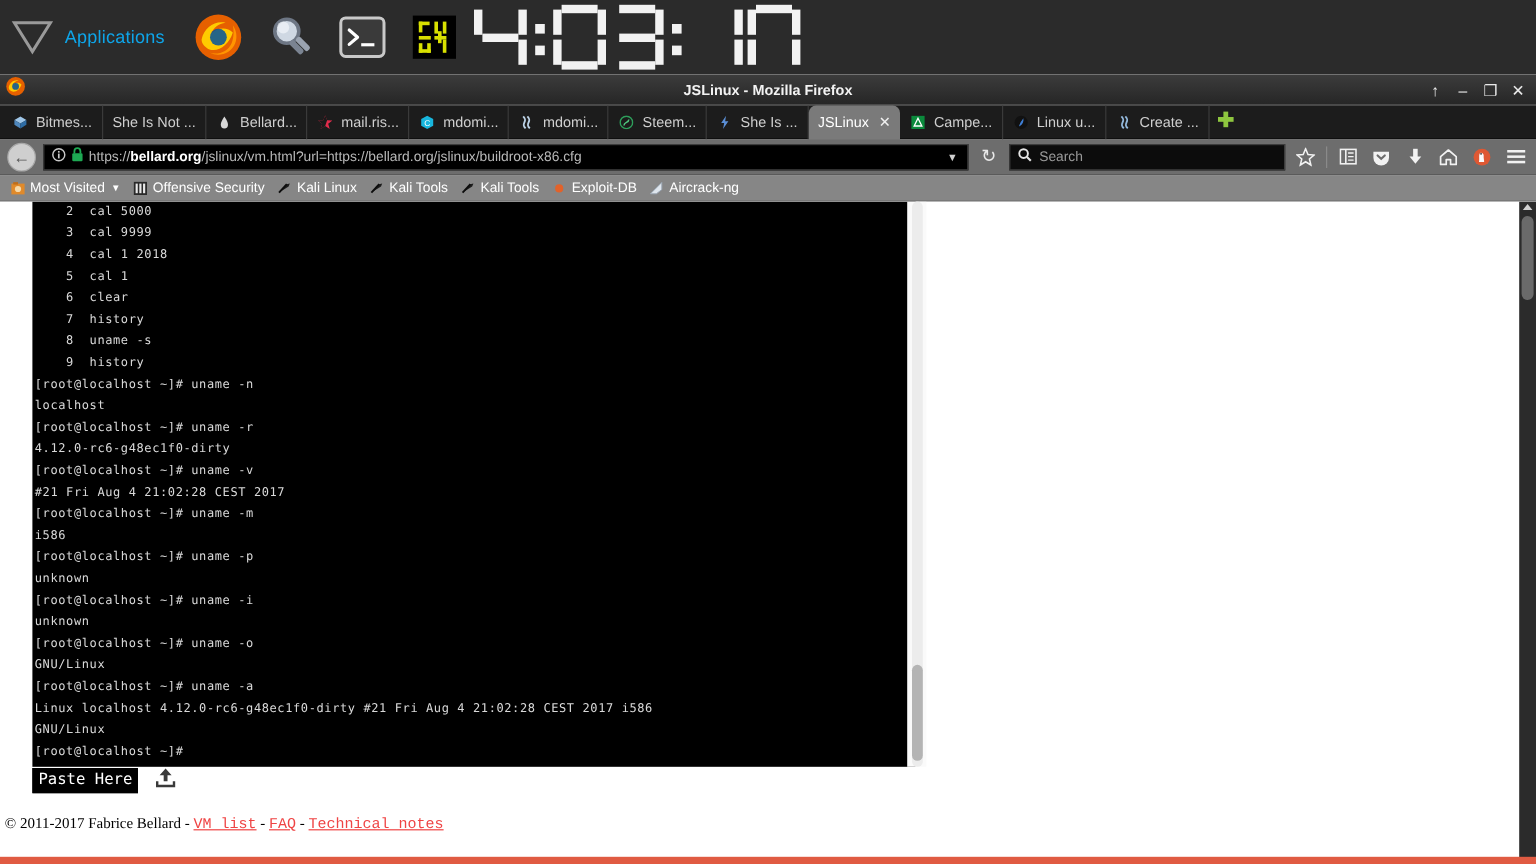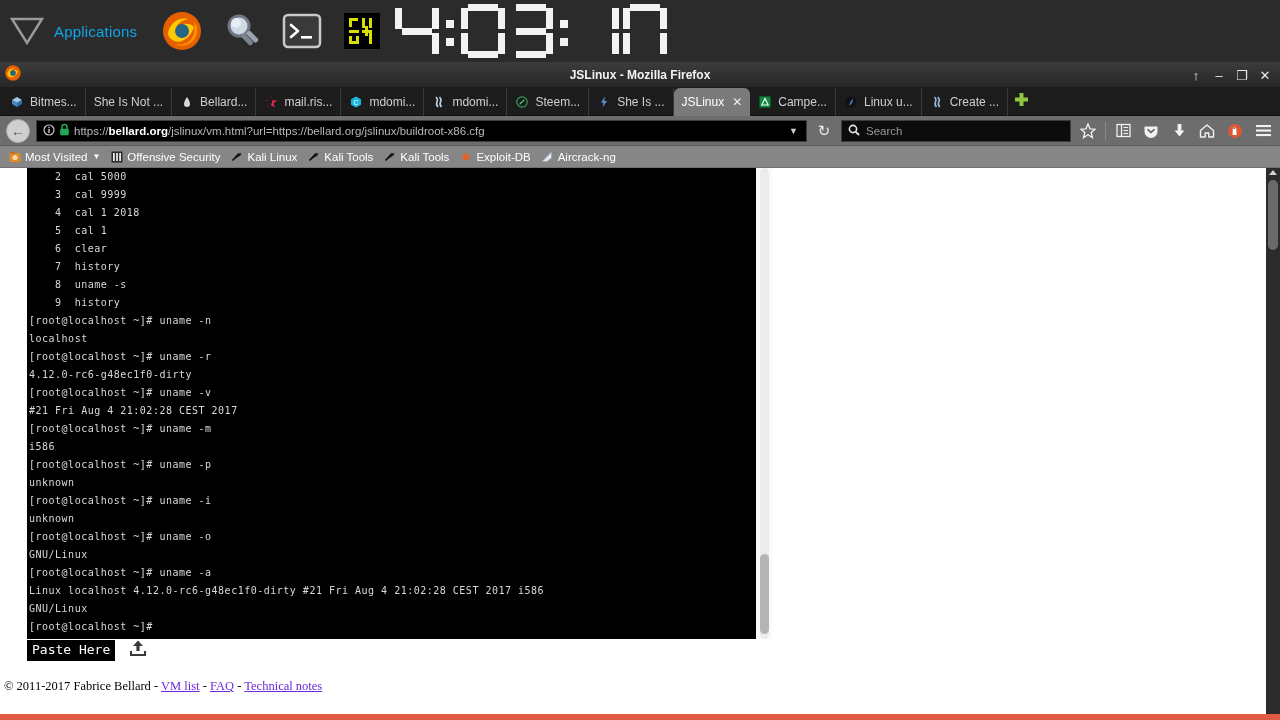--- a/index.html
+++ b/index.html
@@ -209,21 +209,21 @@
     padding:1px 4px 2px 4px;
     border:1px solid #000;
   }
   .upload-ico{ width:22px; height:22px; display:flex; align-items:center; justify-content:center; }
 
   .page-footer{
     position:absolute; left:4px; top:511px;
     font-family:"Liberation Serif", serif;
     font-size:12.5px; color:#000000; white-space:nowrap;
   }
-  .page-footer a{ color:#6d28d9; text-decoration:underline; }
+  .page-footer a{ color:#ef4444; text-decoration:underline;font-family:Liberation Mono, monospace; }
 
   .bottom-strip{
     position:absolute; left:0; bottom:0; width:1280px; height:6px;
     background:#e05b42;
   }
 </style>
 </head>
 <body>
 
 <div id="desktop-panel">

